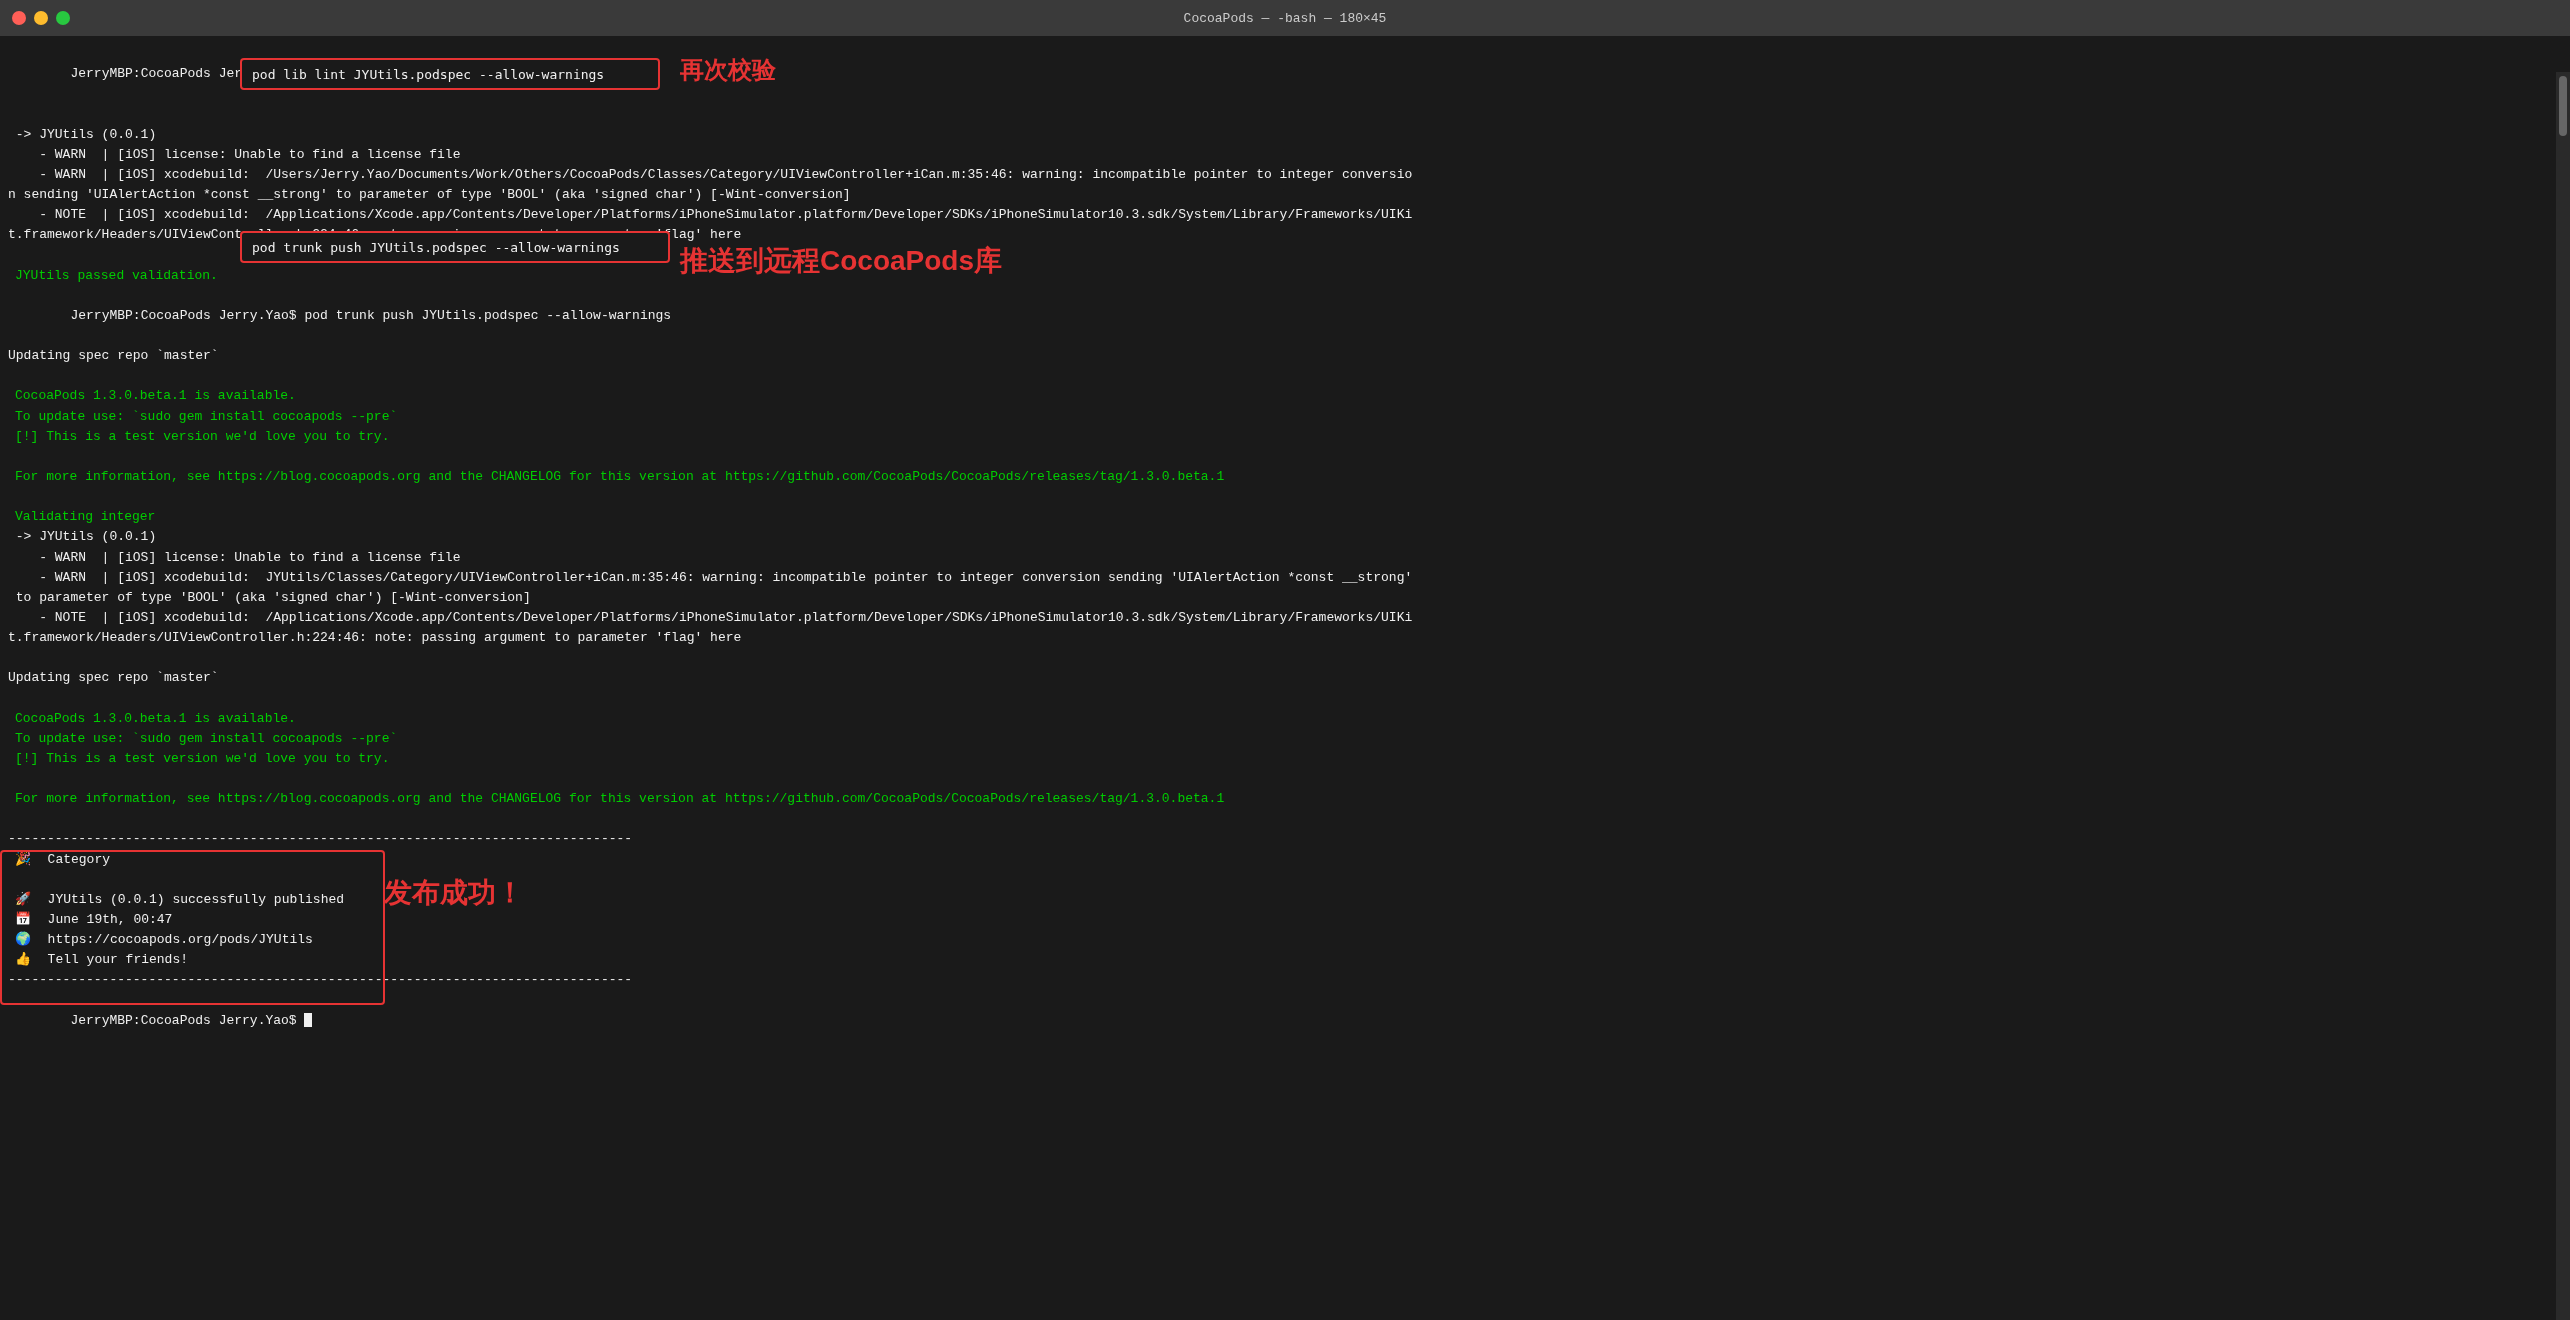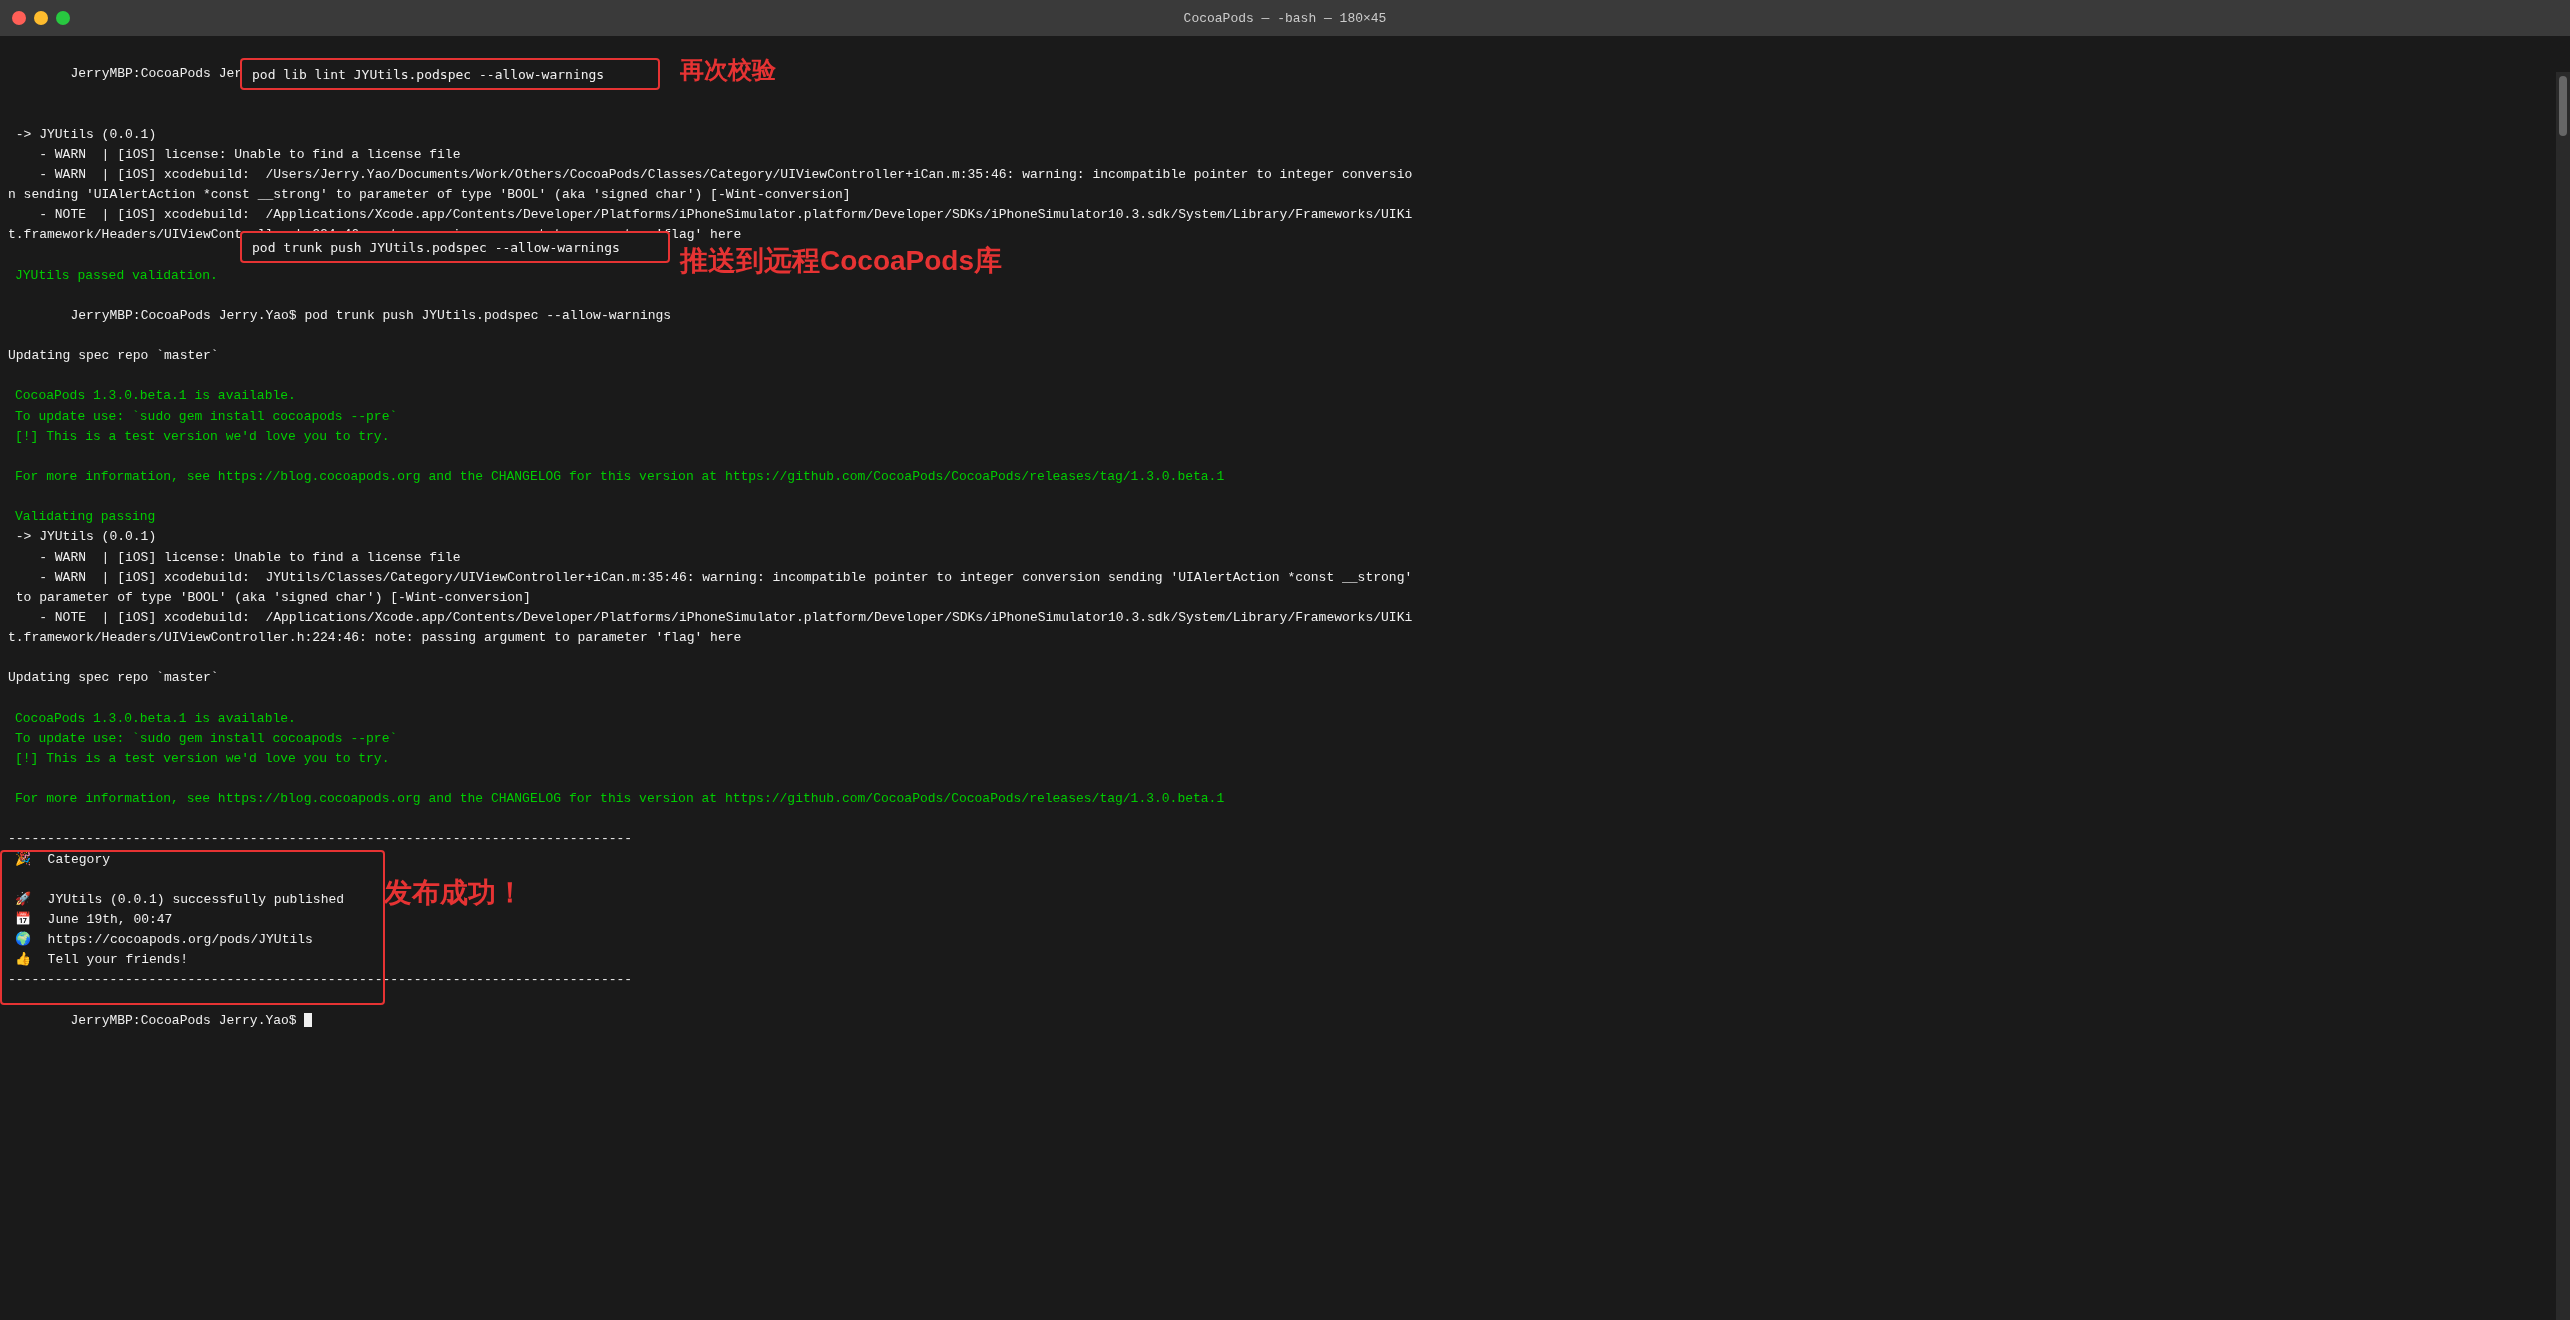--- a/index.html
+++ b/index.html
@@ -135,21 +135,21 @@
         <span class="white">JerryMBP:CocoaPods Jerry.Yao$ </span><span class="white">pod trunk push JYUtils.podspec --allow-warnings</span>
       </div>
       <div class="line white">Updating spec repo `master`</div>
       <div class="line"> </div>
       <div class="line green">CocoaPods 1.3.0.beta.1 is available.</div>
       <div class="line green">To update use: `sudo gem install cocoapods --pre`</div>
       <div class="line green">[!] This is a test version we'd love you to try.</div>
       <div class="line"> </div>
       <div class="line green">For more information, see https://blog.cocoapods.org and the CHANGELOG for this version at https://github.com/CocoaPods/CocoaPods/releases/tag/1.3.0.beta.1</div>
       <div class="line"> </div>
-      <div class="line green">Validating passing</div>
+      <div class="line green">Validating integer</div>
       <div class="line white"> -&gt; JYUtils (0.0.1)</div>
       <div class="line white">    - WARN  | [iOS] license: Unable to find a license file</div>
       <div class="line white">    - WARN  | [iOS] xcodebuild:  JYUtils/Classes/Category/UIViewController+iCan.m:35:46: warning: incompatible pointer to integer conversion sending 'UIAlertAction *const __strong'</div>
       <div class="line white"> to parameter of type 'BOOL' (aka 'signed char') [-Wint-conversion]</div>
       <div class="line white">    - NOTE  | [iOS] xcodebuild:  /Applications/Xcode.app/Contents/Developer/Platforms/iPhoneSimulator.platform/Developer/SDKs/iPhoneSimulator10.3.sdk/System/Library/Frameworks/UIKi</div>
       <div class="line white">t.framework/Headers/UIViewController.h:224:46: note: passing argument to parameter 'flag' here</div>
       <div class="line"> </div>
       <div class="line white">Updating spec repo `master`</div>
       <div class="line"> </div>
       <div class="line green">CocoaPods 1.3.0.beta.1 is available.</div>

